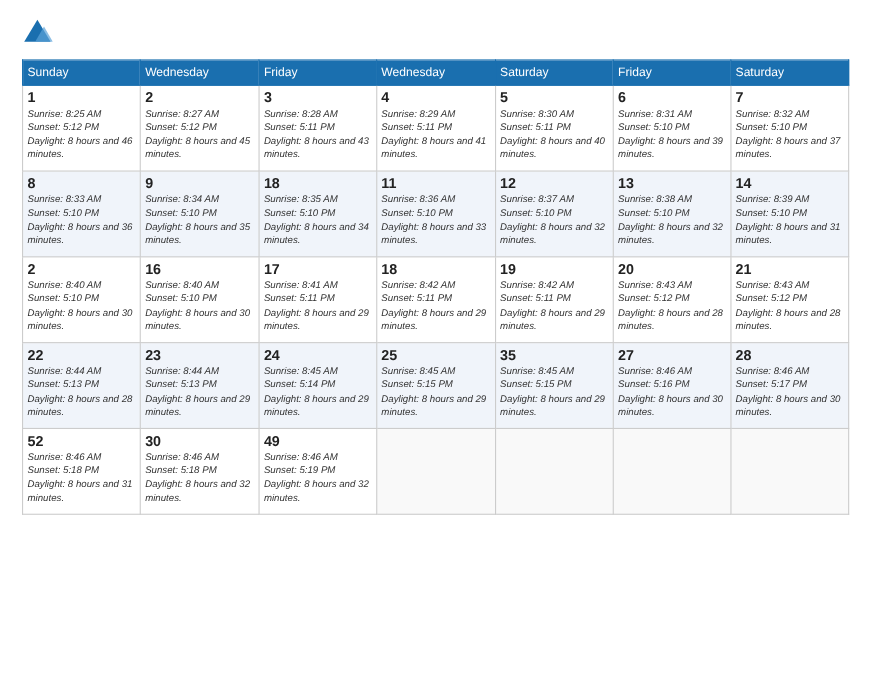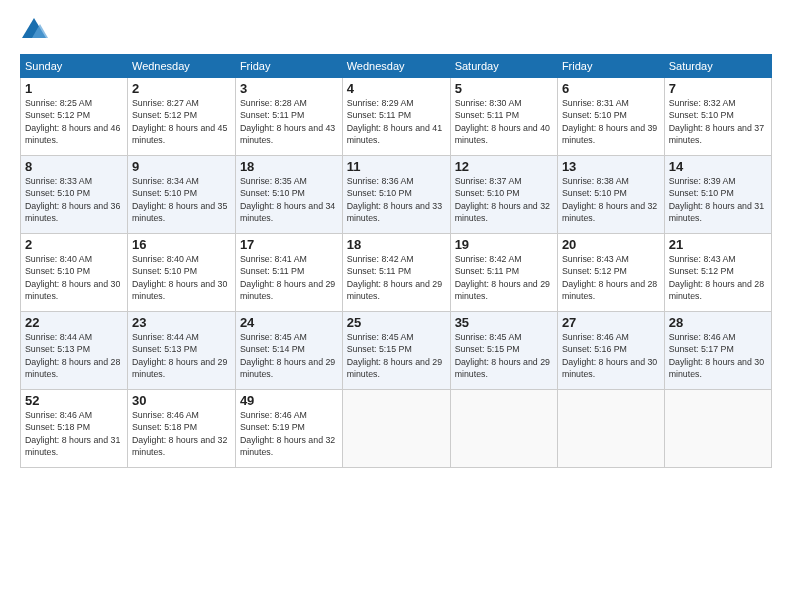--- a/index.html
+++ b/index.html
@@ -73,20 +73,21 @@
       font-size: 13px;
       font-weight: bold;
       color: #222;
       display: block;
       margin-bottom: 1px;
     }
     .day-info {
       font-size: 8.8px;
       color: #333;
       line-height: 1.4;
+      font-style: italic;
     }
     .empty-cell {
       background: #f9f9f9 !important;
     }
   </style>
 </head>
 <body>
 
 <div class="page">
   <div class="header">

